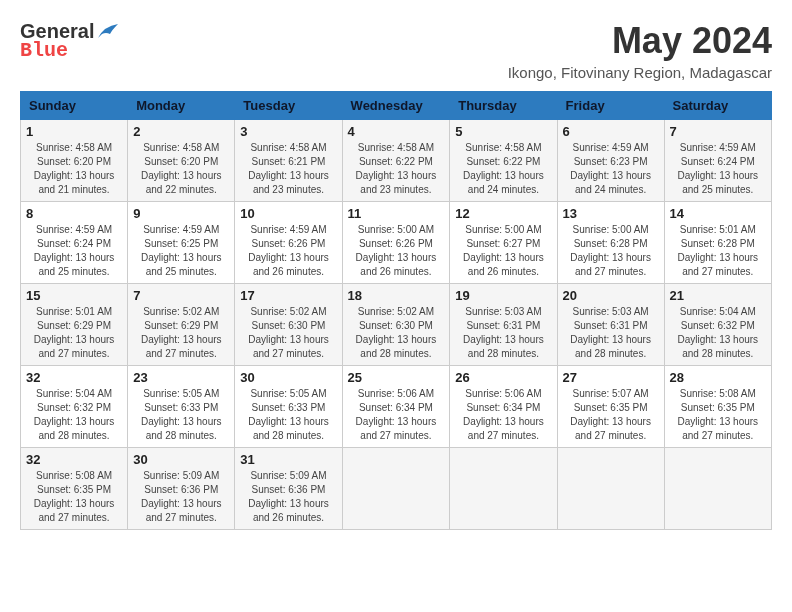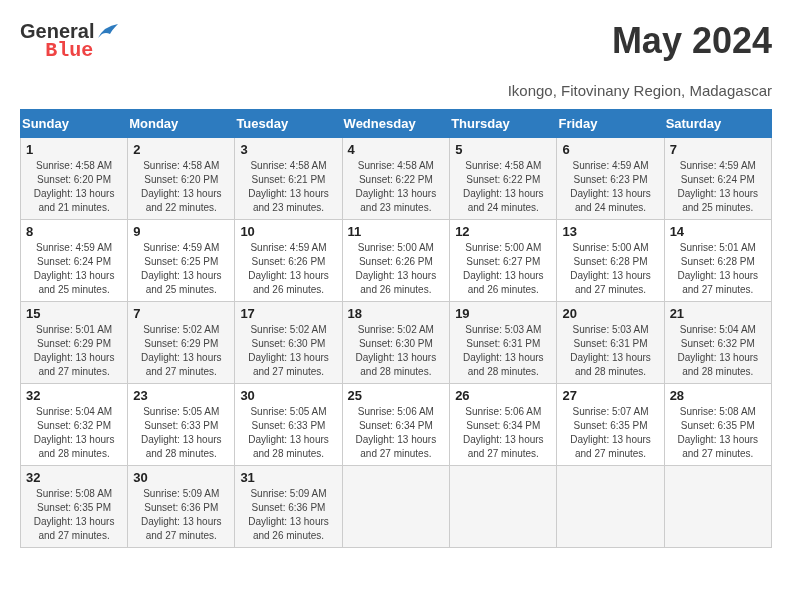--- a/index.html
+++ b/index.html
@@ -12,45 +12,45 @@
     }
     .header-section {
       display: flex;
       justify-content: space-between;
       align-items: flex-start;
       margin-bottom: 10px;
     }
     .logo {
       display: flex;
       flex-direction: column;
-      align-items: center;
+      align-items: flex-start;
     }
     .title-section {
       text-align: right;
     }
     .month-title {
       font-size: 36px;
       font-weight: bold;
       color: #333;
     }
     .location-title {
       font-size: 15px;
       color: #555;
-      margin-top: 20px;
+      margin-top: 2px;
     }
     .calendar {
       width: 100%;
       border-collapse: collapse;
       font-size: 11px;
     }
     .calendar th {
       background-color: #2d7bbf;
-      color: #ffffff;
+      color: #0f172a;
       text-align: left;
-      padding: 6px 1px;
+      padding: 6px 8px;
       font-size: 13px;
       font-weight: bold;
       border: 1px solid #2d7bbf;
     }
     .calendar td {
       vertical-align: top;
       border: 1px solid #ccc;
       padding: 4px 5px;
       width: 108px;
       min-height: 70px;

